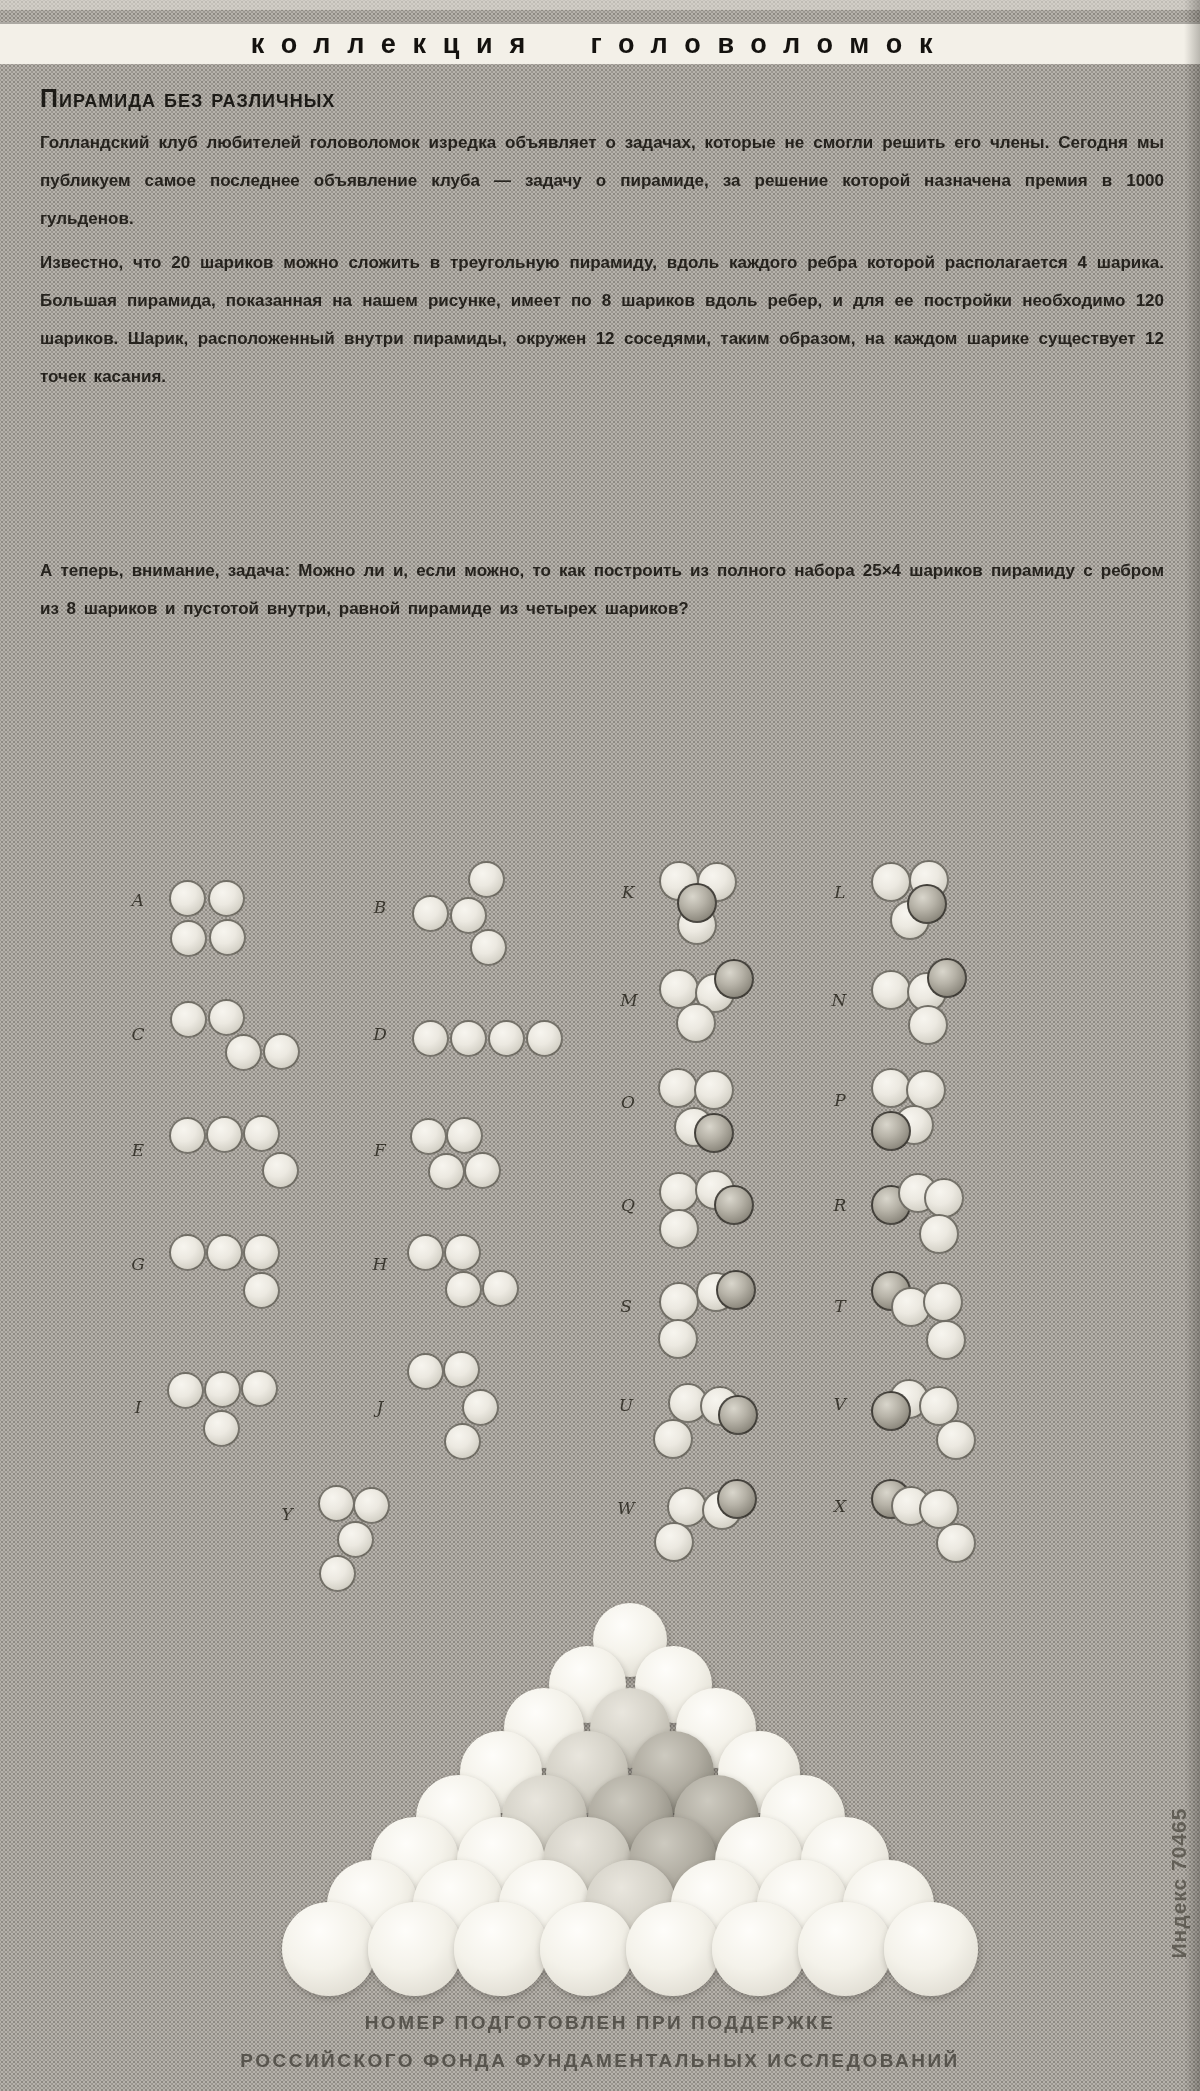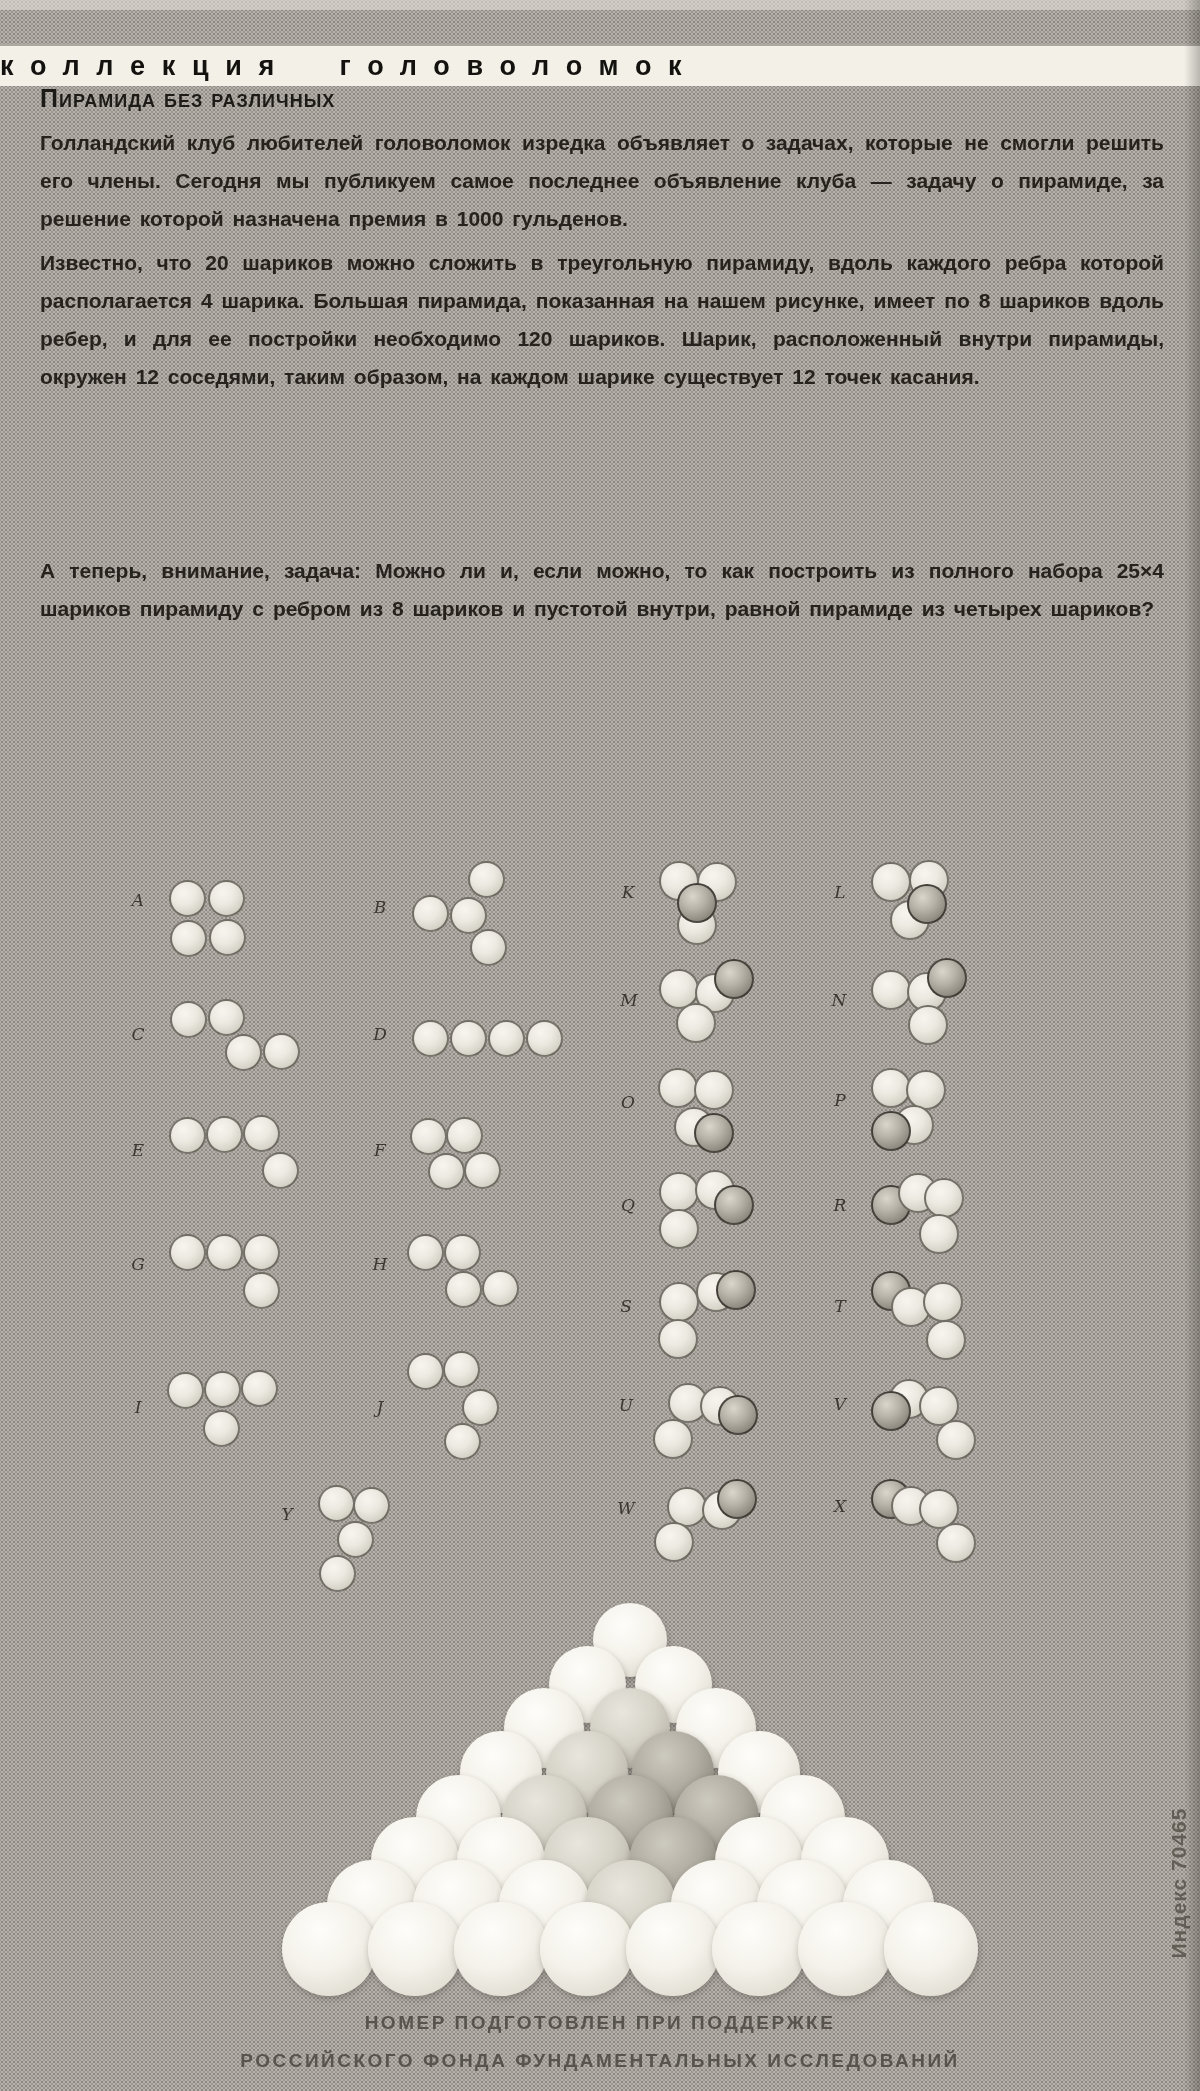--- a/index.html
+++ b/index.html
@@ -7,36 +7,36 @@
     position:relative;width:1200px;height:2091px;overflow:hidden;
     background-color:#b6b2ab;
     background-image:
       radial-gradient(circle, rgba(48,45,39,0.30) 1.05px, rgba(0,0,0,0) 1.5px),
       radial-gradient(circle, rgba(48,45,39,0.20) 1.0px, rgba(0,0,0,0) 1.45px);
     background-size:4px 4px,4px 4px;
     background-position:0 0,2px 2px;
     font-family:"Liberation Sans","DejaVu Sans",sans-serif;
   }
   .band{
-    position:absolute;left:0;top:44px;width:1200px;height:40px;
+    position:absolute;left:0;top:22px;width:1200px;height:40px;
     background:#f3f0e8;border-top:2px solid rgba(40,38,33,.35);
-    display:flex;align-items:center;justify-content:flex-start;
+    display:flex;align-items:center;justify-content:center;
   }
   .band-text{
     font-size:27px;font-weight:bold;color:#14120f;
     letter-spacing:0.62em;word-spacing:0.9em;white-space:nowrap;
   }
   .title{
     position:absolute;left:40px;top:84px;margin:0;
     font-size:25px;font-weight:bold;color:#1d1b17;
     font-variant:small-caps;letter-spacing:1px;
   }
   .para{
     position:absolute;left:40px;width:1124px;margin:0;
-    font-size:21px;line-height:38px;font-weight:bold;color:#26231e;
+    font-size:17px;line-height:38px;font-weight:bold;color:#26231e;
     text-align:justify;word-spacing:3px;
   }
   .p1{top:124px;} .p2{top:244px;} .p3{top:438px;} .p4{top:552px;}
   .cfg-label{
     position:absolute;font-family:"DejaVu Serif","Liberation Serif",serif;
     font-style:italic;font-size:17px;color:#3c3931;transform:translate(-50%,-50%);
   }
   .ball{position:absolute;border-radius:50%;box-sizing:border-box;}
   .ball.l{
     background:radial-gradient(circle at 38% 32%, #f7f5ef 0%, #ece9e1 40%, #d6d3c9 72%, #b9b6ac 100%);

